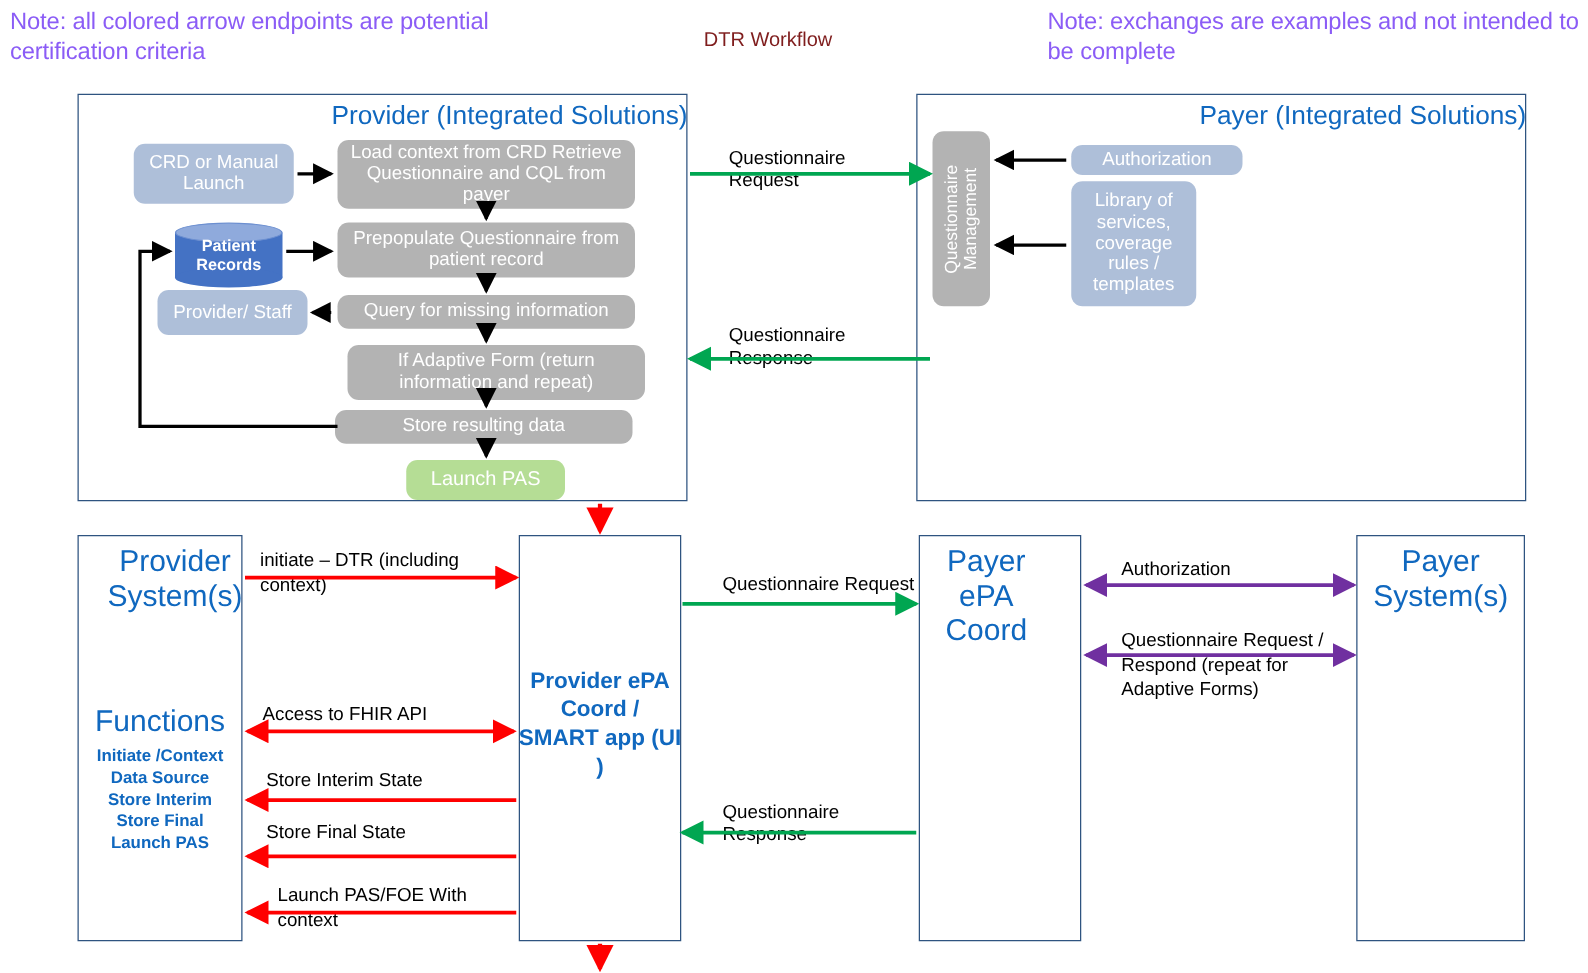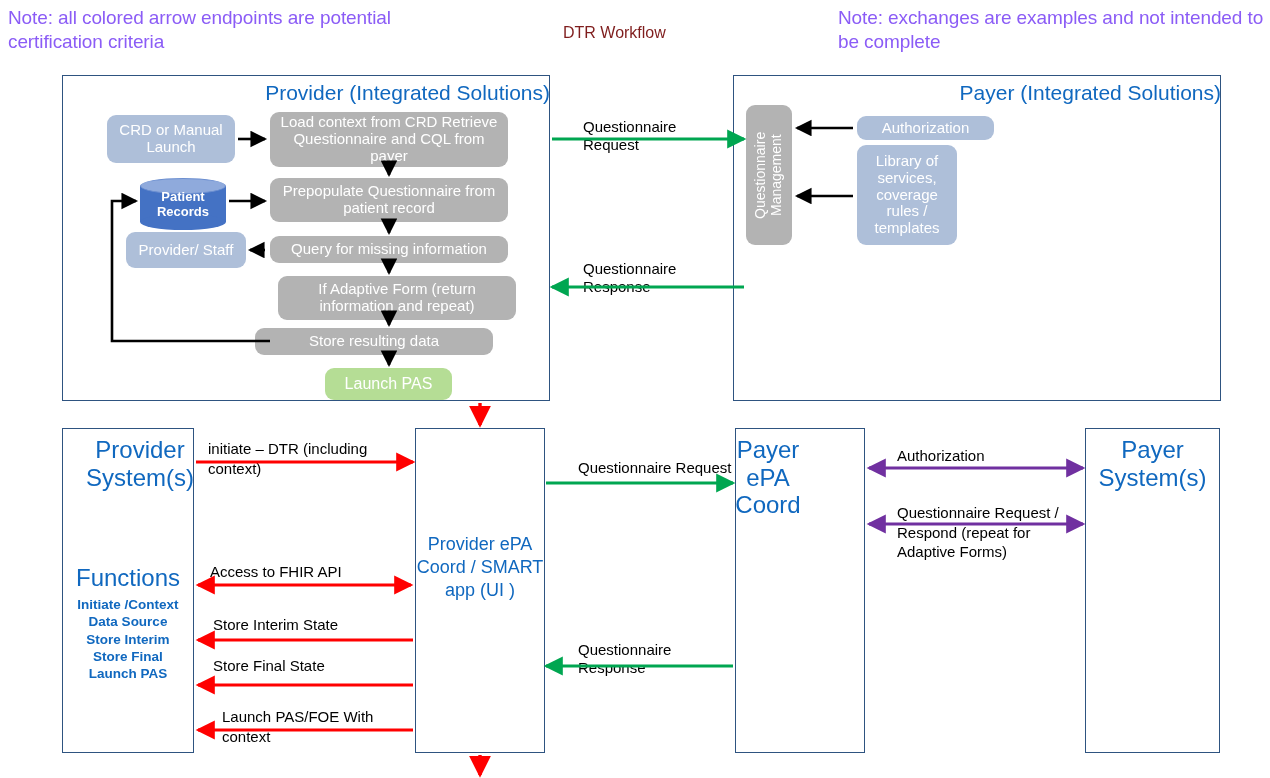--- a/index.html
+++ b/index.html
@@ -56,21 +56,21 @@
 </div>
 
 <div class="abs rbox gray" style="left:270px;top:178px;width:238px;height:44px;font-size:15px;padding:0 6px;">Prepopulate Questionnaire from patient record</div>
 
 <div class="abs rbox blue" style="left:126px;top:232px;width:120px;height:36px;font-size:15px;padding:0 6px;">Provider/ Staff</div>
 
 <div class="abs rbox gray" style="left:270px;top:236px;width:238px;height:27px;font-size:15px;padding:0 6px;">Query for missing information</div>
 
 <div class="abs rbox gray" style="left:278px;top:276px;width:238px;height:44px;font-size:15px;padding:0 6px;">If Adaptive Form (return information and repeat)</div>
 
-<div class="abs rbox gray" style="left:255px;top:328px;width:238px;height:27px;font-size:15px;padding:0 24px;">Store resulting data</div>
+<div class="abs rbox gray" style="left:268px;top:328px;width:238px;height:27px;font-size:15px;padding:0 24px;">Store resulting data</div>
 
 <div class="abs rbox green" style="left:325px;top:368px;width:127px;height:32px;font-size:16px;padding:0 6px;">Launch PAS</div>
 
 <div class="abs panel" style="left:733px;top:75px;width:488px;height:326px;"></div>
 
 <div class="abs panel-title" style="left:733px;top:81px;width:488px;">Payer (Integrated Solutions)</div>
 
 <div class="abs rbox gray vert" style="left:746px;top:105px;width:46px;height:140px;font-size:14px;">Questionnaire Management</div>
 
 <div class="abs rbox blue" style="left:857px;top:116px;width:137px;height:24px;font-size:15px;padding:0 4px;">Authorization</div>
@@ -89,24 +89,24 @@
 
 <div class="abs funcsmall" style="left:62px;top:596px;width:132px;">
   <div>Initiate /Context</div>
   <div>Data Source</div>
   <div>Store Interim</div>
   <div>Store Final</div>
   <div>Launch PAS</div>
 </div>
 
 <div class="abs bluebox" style="left:415px;top:428px;width:130px;height:325px;"></div>
-<div class="abs midblue" style="left:415px;top:533px;width:130px;">Provider ePA Coord / SMART app (UI )</div>
+<div class="abs midblue" style="left:415px;top:533px;width:130px;font-weight:bold;">Provider ePA Coord / SMART app (UI )</div>
 
 <div class="abs bluebox" style="left:735px;top:428px;width:130px;height:325px;"></div>
-<div class="abs bigblue" style="left:714px;top:436px;width:108px;">Payer ePA Coord</div>
+<div class="abs bigblue" style="left:735px;top:436px;width:108px;">Payer ePA Coord</div>
 
 <div class="abs bluebox" style="left:1085px;top:428px;width:135px;height:325px;"></div>
 <div class="abs bigblue" style="left:1085px;top:436px;width:135px;">Payer System(s)</div>
 
 <div class="abs lbl" style="left:208px;top:439px;width:205px;line-height:1.3;">initiate – DTR (including context)</div>
 
 <div class="abs lbl" style="left:210px;top:563px;width:200px;">Access to FHIR API</div>
 
 <div class="abs lbl" style="left:213px;top:616px;width:200px;">Store Interim State</div>
 

